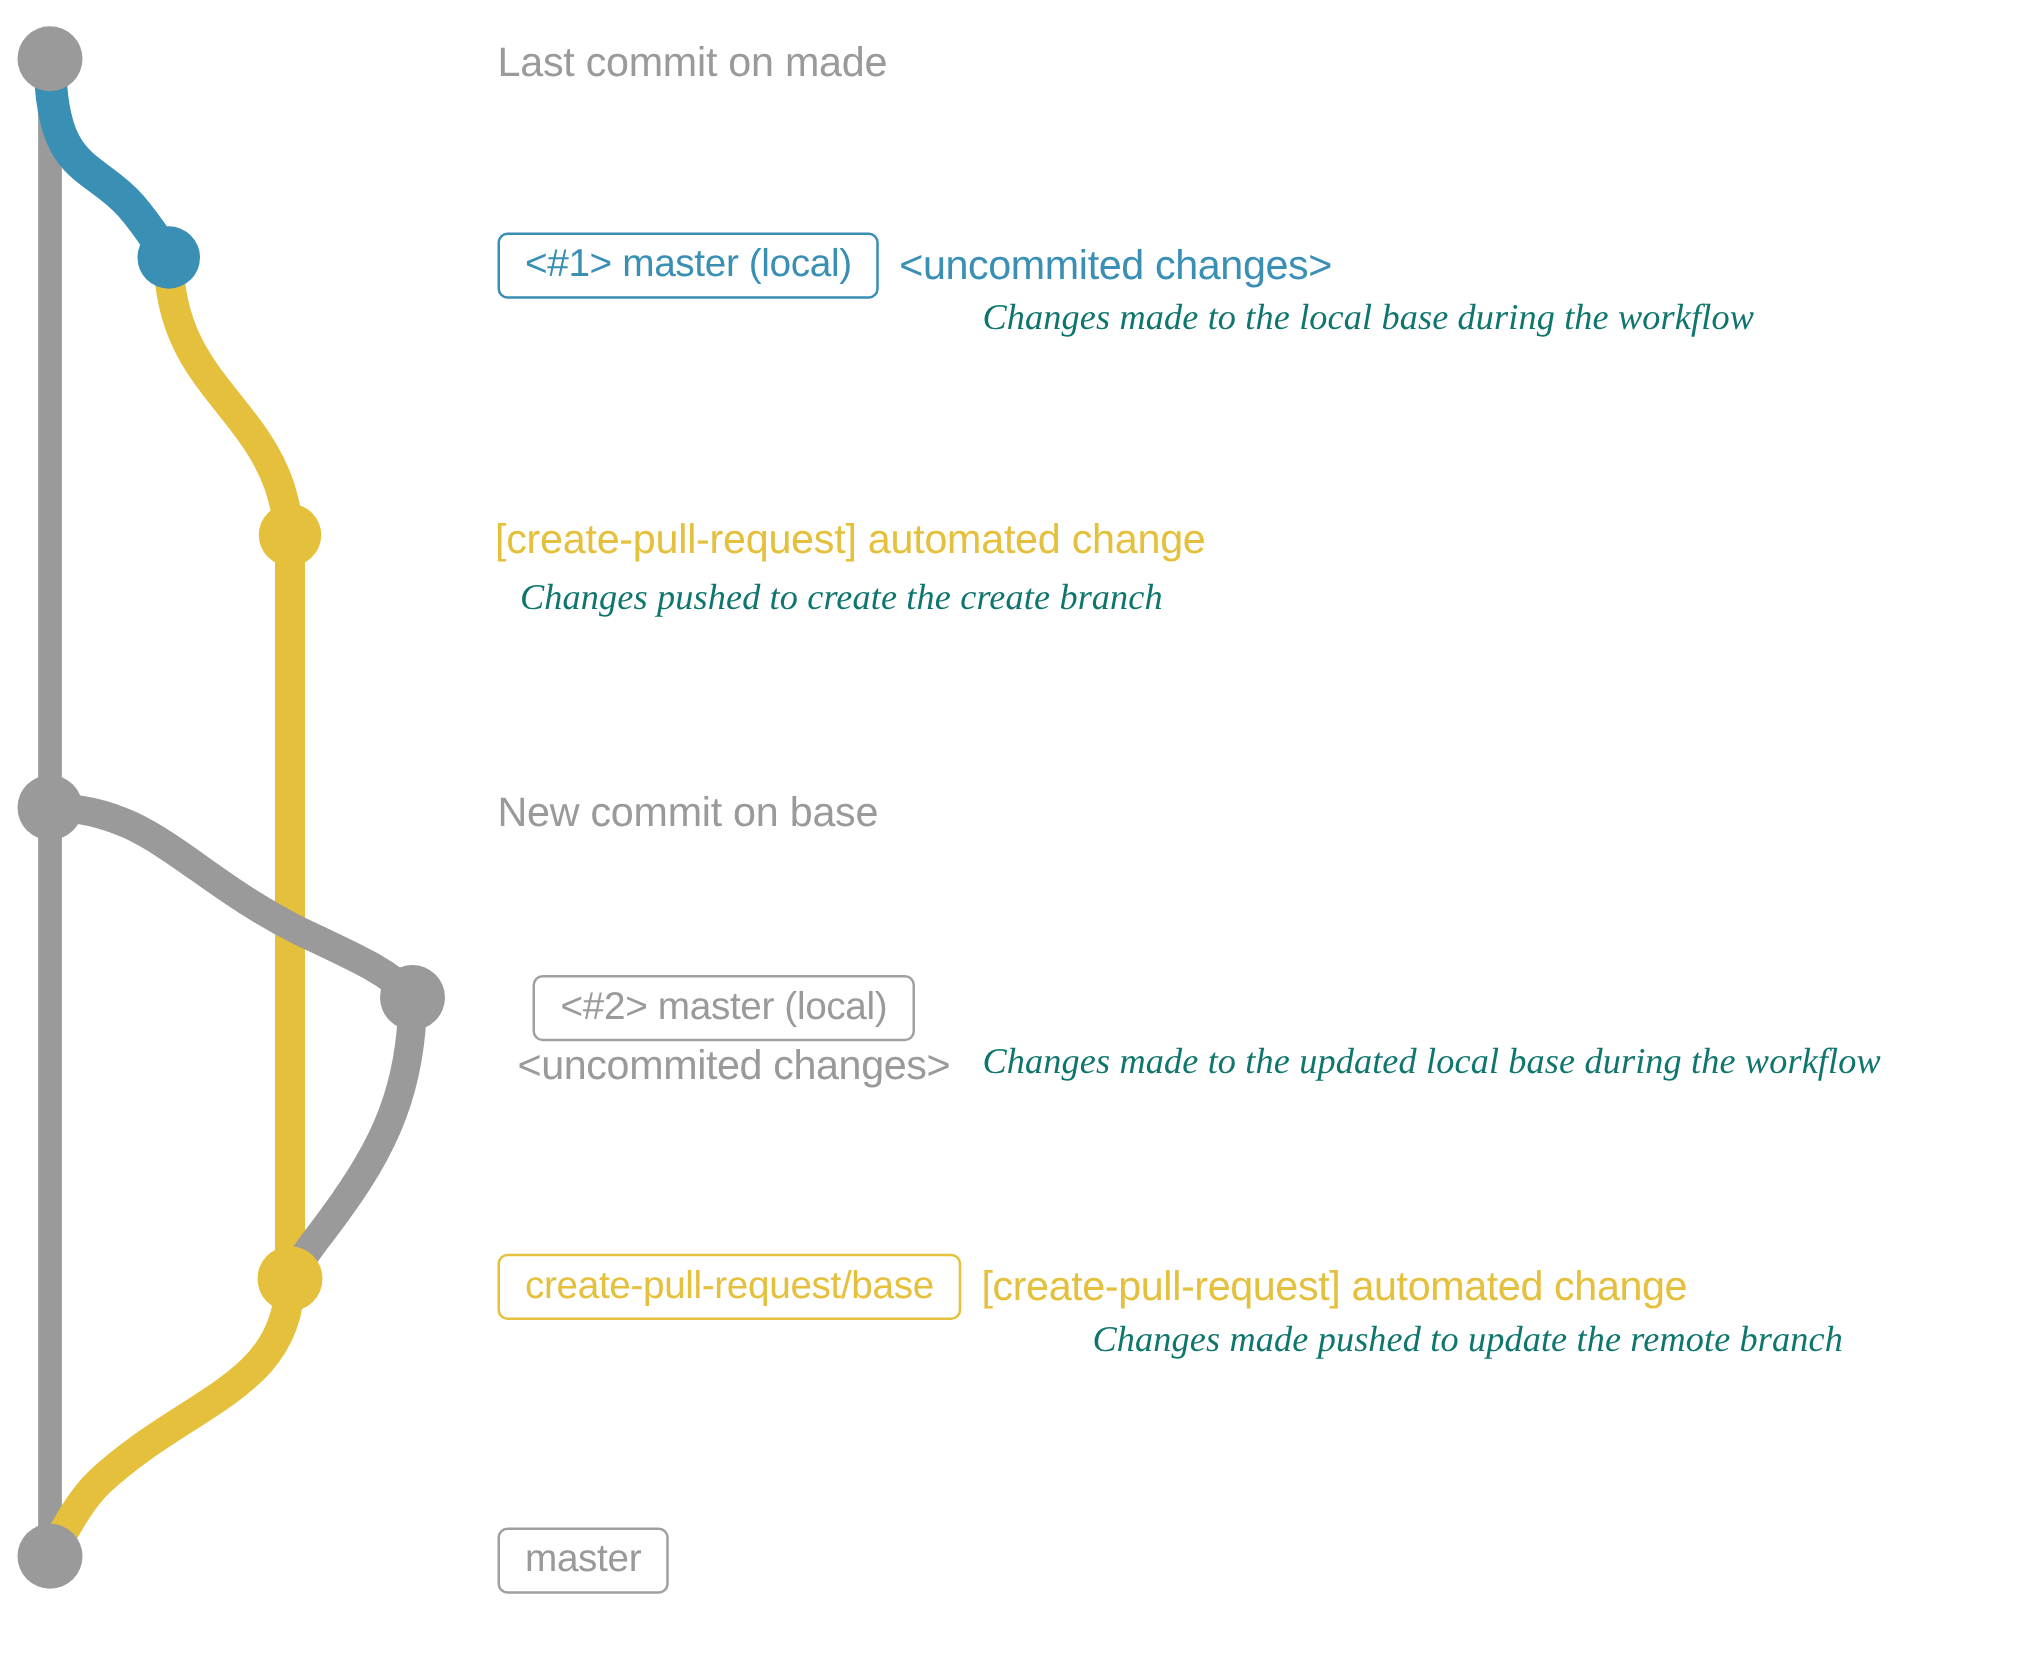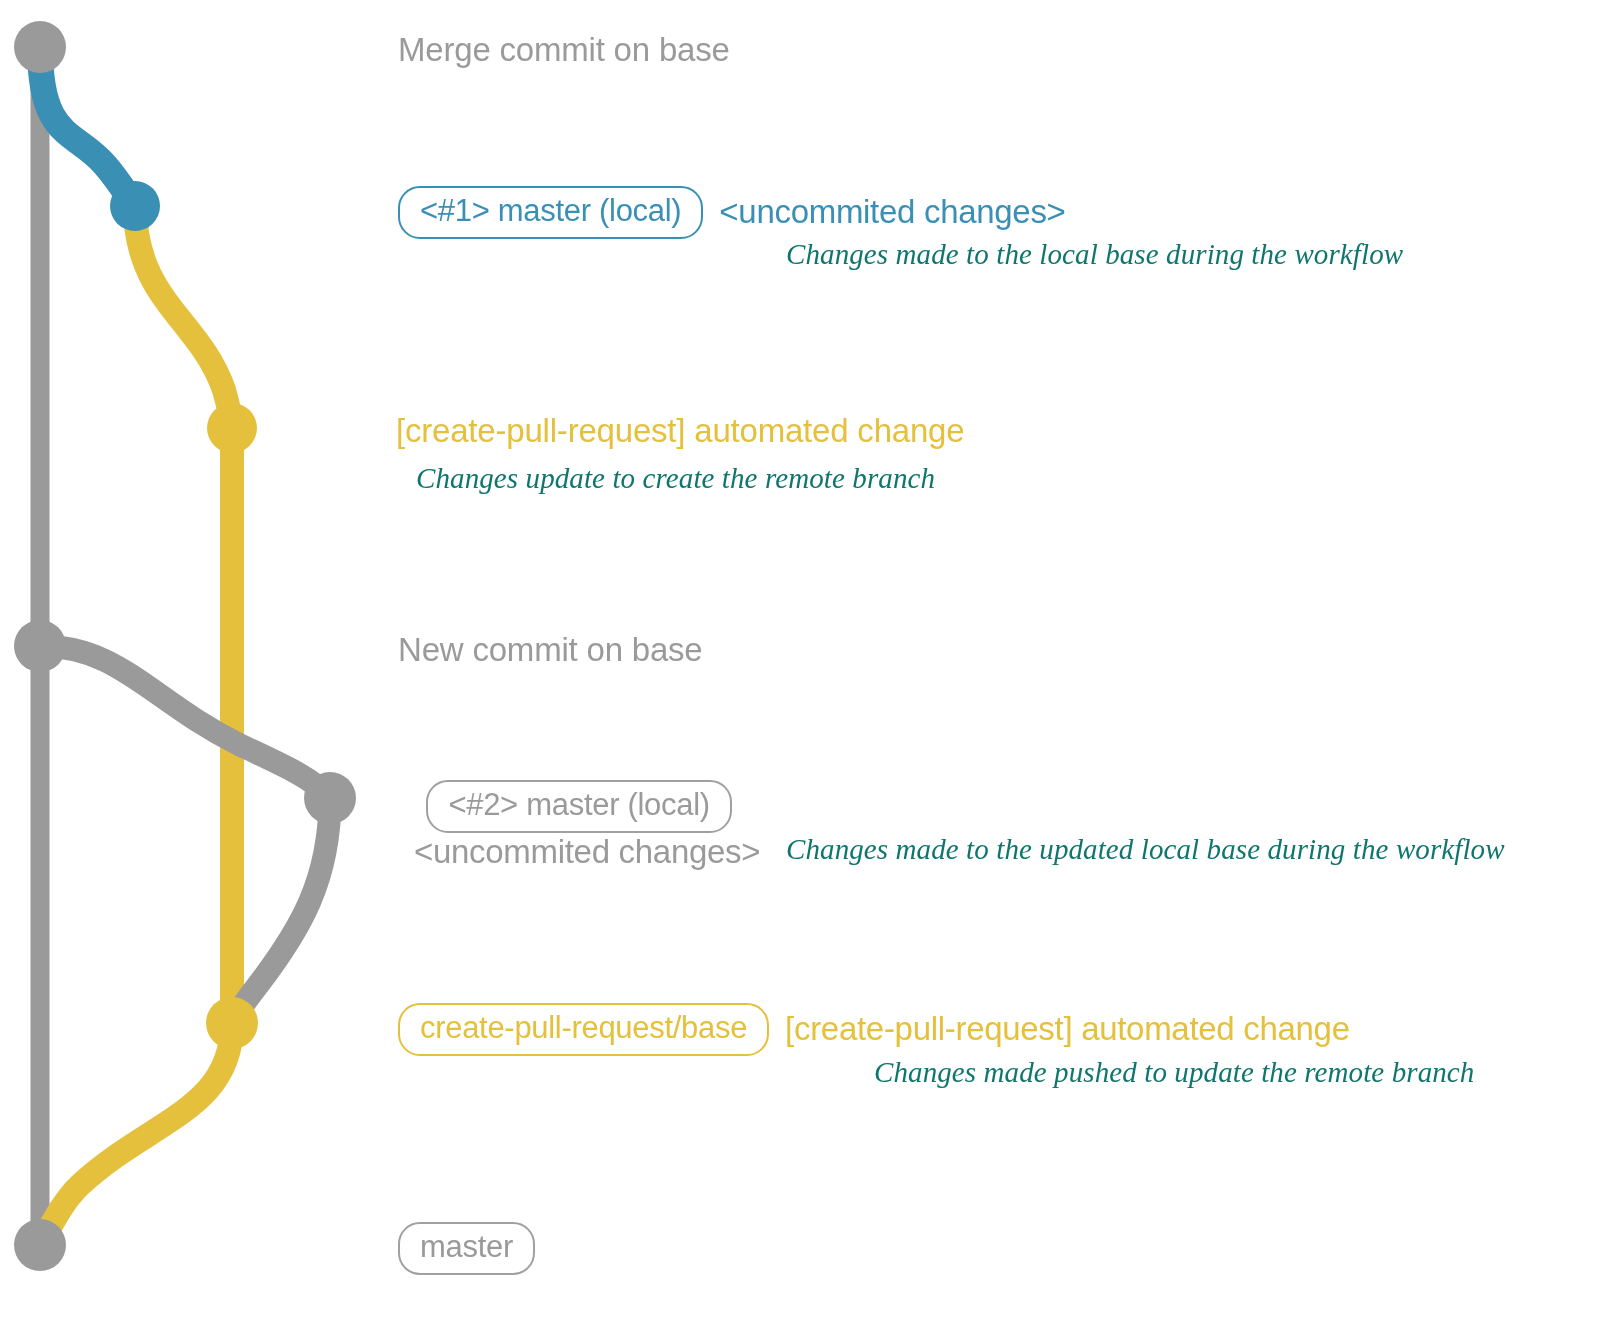--- a/index.html
+++ b/index.html
@@ -9,21 +9,21 @@
     -webkit-font-smoothing:antialiased;
   }
   #graph{position:absolute;left:0;top:0;width:420px;height:1344px;}
   .row{position:absolute;display:flex;align-items:center;white-space:nowrap;}
   .plaintitle{
     font-family:"Liberation Sans", sans-serif;
     font-size:33px;font-weight:400;letter-spacing:-0.2px;
   }
   .badge{
     display:inline-flex;align-items:center;justify-content:center;
-    border:2px solid #0ea5e9;border-radius:22px;
+    border:2px solid #0ea5e9;border-radius:8px;
     padding:7px 20px 9px 20px;
     font-family:"Liberation Sans", sans-serif;
     font-size:31px;line-height:1.05;letter-spacing:-0.3px;
     background:#fff;box-sizing:border-box;
   }
   .badge.blue{border-color:#3a8fb5;color:#3a8fb5;}
   .badge.grey{border-color:#a0a0a0;color:#9a9a9a;}
   .badge.yellow{border-color:#e5c03c;color:#e5c03c;}
   .subject{
     font-family:"Liberation Sans", sans-serif;
@@ -61,33 +61,33 @@
   <circle cx="40" cy="47" r="26" fill="#9a9a9a"></circle>
   <circle cx="135" cy="206" r="25" fill="#3a8fb5"></circle>
   <circle cx="232" cy="428" r="25" fill="#e5c03c"></circle>
   <circle cx="40" cy="646" r="26" fill="#9a9a9a"></circle>
   <circle cx="330" cy="798" r="26" fill="#9a9a9a"></circle>
   <circle cx="232" cy="1023" r="26" fill="#e5c03c"></circle>
   <circle cx="40" cy="1245" r="26" fill="#9a9a9a"></circle>
 </svg>
 
 <div class="row" style="left:398px;top:31px;">
-  <span class="plaintitle title-grey">Merge commit on base</span>
+  <span class="plaintitle title-grey">Last commit on made</span>
 </div>
 
 <div class="row" style="left:398px;top:186px;">
   <span class="badge blue">&lt;#1&gt; master (local)</span>
   <span class="subject blue">&lt;uncommited changes&gt;</span>
 </div>
 <div class="desc" style="left:786px;top:238px;">Changes made to the local base during the workflow</div>
 
 <div class="row" style="left:396px;top:412px;">
   <span class="plaintitle title-yellow">[create-pull-request] automated change</span>
 </div>
-<div class="desc" style="left:416px;top:462px;">Changes update to create the remote branch</div>
+<div class="desc" style="left:416px;top:462px;">Changes pushed to create the create branch</div>
 
 <div class="row" style="left:398px;top:631px;">
   <span class="plaintitle title-grey">New commit on base</span>
 </div>
 
 <div class="row" style="left:398px;top:780px;flex-direction:column;">
   <span class="badge grey">&lt;#2&gt; master (local)</span>
   <span class="subject grey">&lt;uncommited changes&gt;</span>
 </div>
 <div class="desc" style="left:786px;top:833px;">Changes made to the updated local base during the workflow</div>

